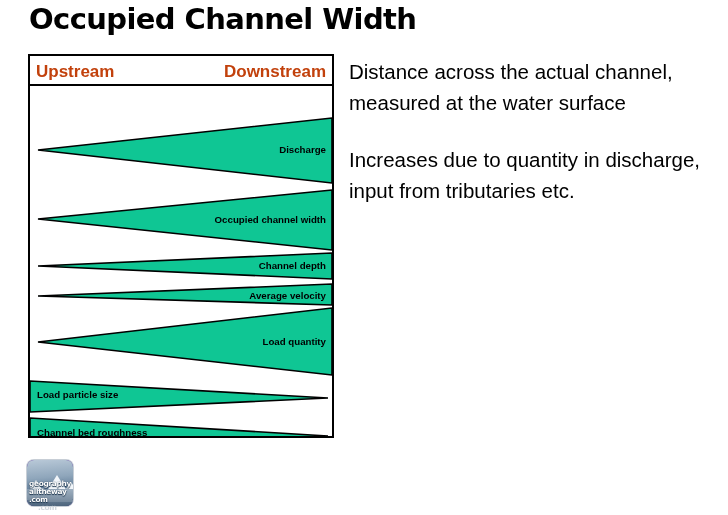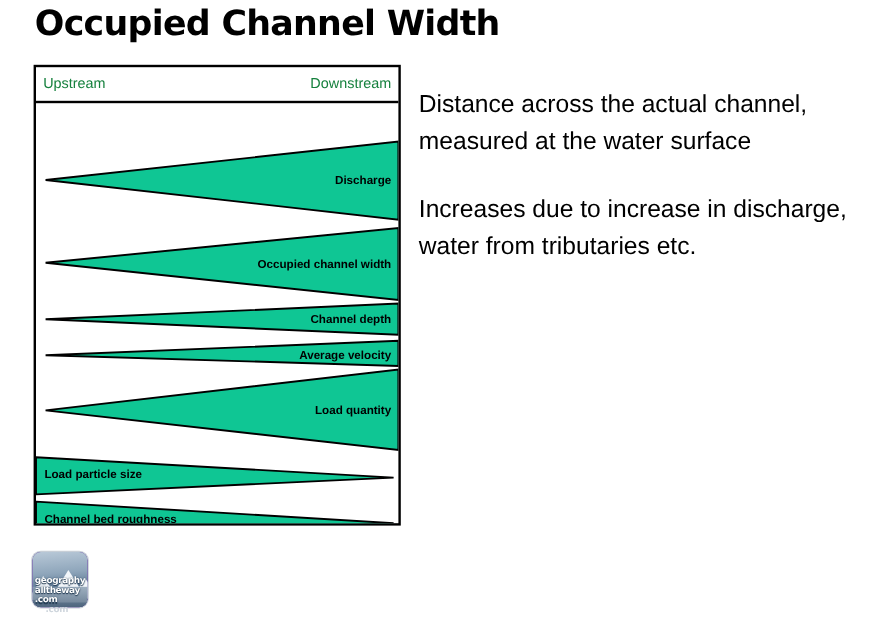--- a/index.html
+++ b/index.html
@@ -48,23 +48,23 @@
     left: 0;
     top: 0;
     width: 100%;
     height: 30px;
     border-bottom: 2px solid #000000;
     box-sizing: border-box;
   }
   .head-label {
     position: absolute;
     top: 6px;
-    font-size: 12px;
-    font-weight: normal;
-    color: #15803d;
+    font-size: 17px;
+    font-weight: bold;
+    color: #c2410c;
     white-space: nowrap;
   }
   #head-upstream   { left: 6px; }
   #head-downstream { right: 6px; text-align: center; }
 
   #wedge-area {
     position: absolute;
     left: 0;
     top: 30px;
     width: 268px;
@@ -94,21 +94,21 @@
   #body-text {
     position: absolute;
     left: 349px;
     top: 56px;
     width: 368px;
   }
   .body-para {
     font-size: 20.5px;
     line-height: 31px;
     color: #000000;
-    margin: 15px 0 26px 0;
+    margin: 0 0 26px 0;
   }
   .body-para:last-child { margin-bottom: 0; }
 
   
   #logo {
     position: absolute;
     left: 27px;
     top: 460px;
     width: 46px;
     height: 46px;
@@ -202,21 +202,21 @@
 
       <polygon class="wedge-shape" points="0,370 0,402 298,388"></polygon>
       <text class="wedge-label anchor-start" id="wedge-label-7" x="7" y="388">Slope angle (gradient)</text>
 
     </svg>
   </div>
 </div>
 
 <div id="body-text">
   <p class="body-para">Distance across the actual channel, measured at the water surface</p>
-  <p class="body-para">Increases due to increase in discharge, water from tributaries etc.</p>
+  <p class="body-para">Increases due to quantity in discharge, input from tributaries etc.</p>
 </div>
 
 <div id="logo">
   <div id="logo-sky"></div>
   <div class="logo-peak" id="logo-peak-a"></div>
   <div class="logo-peak" id="logo-peak-b"></div>
   <div class="logo-peak" id="logo-peak-c"></div>
   <div id="logo-shade"></div>
   <div id="logo-text">
     <span>geography</span>

